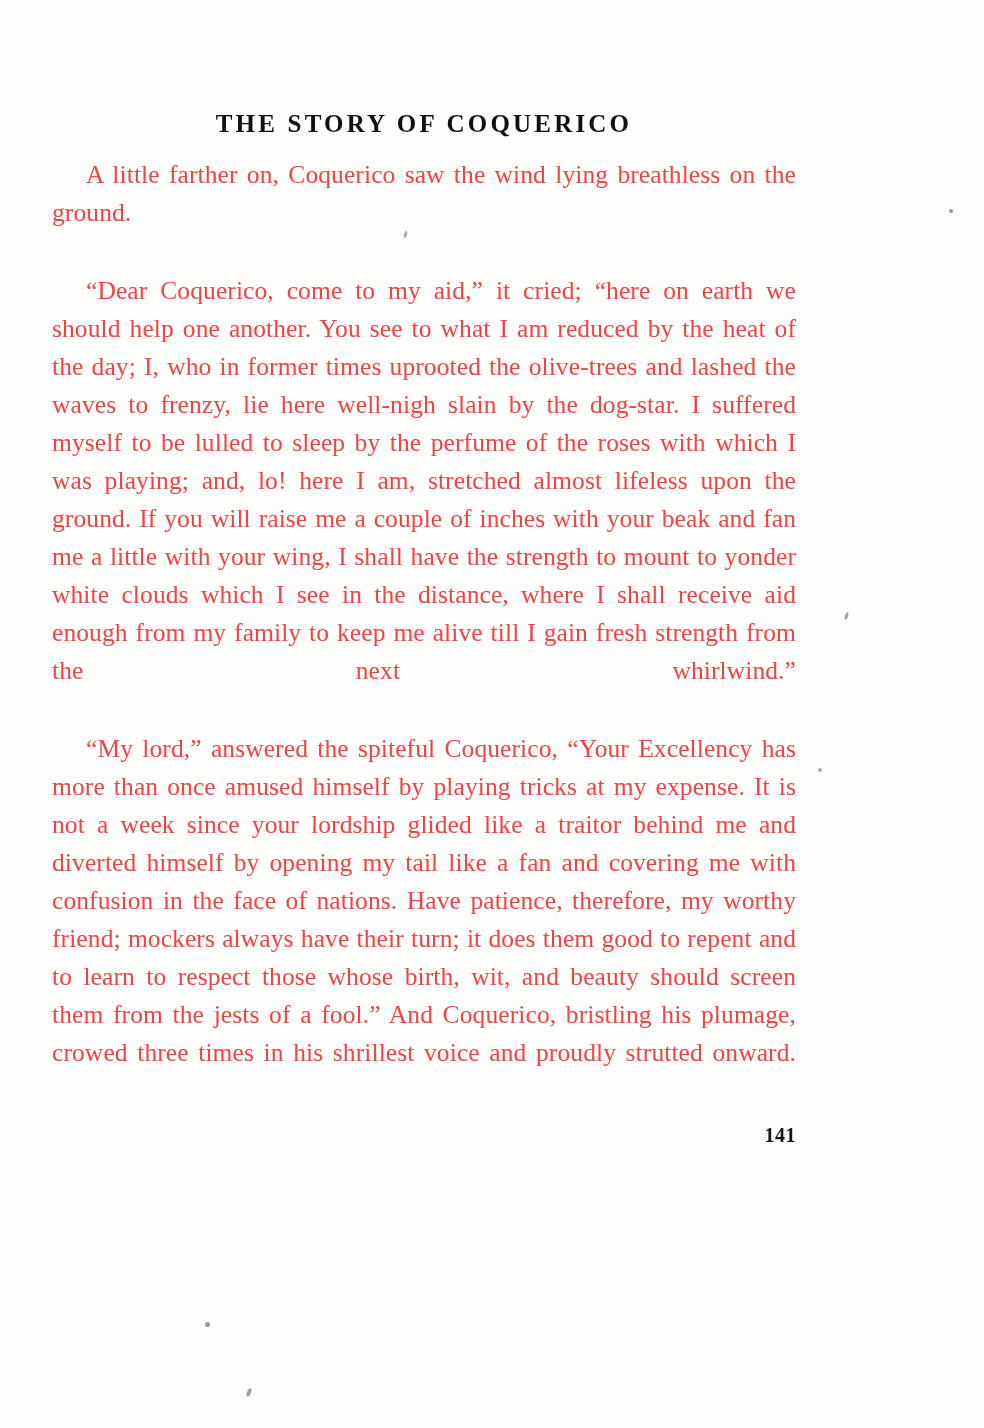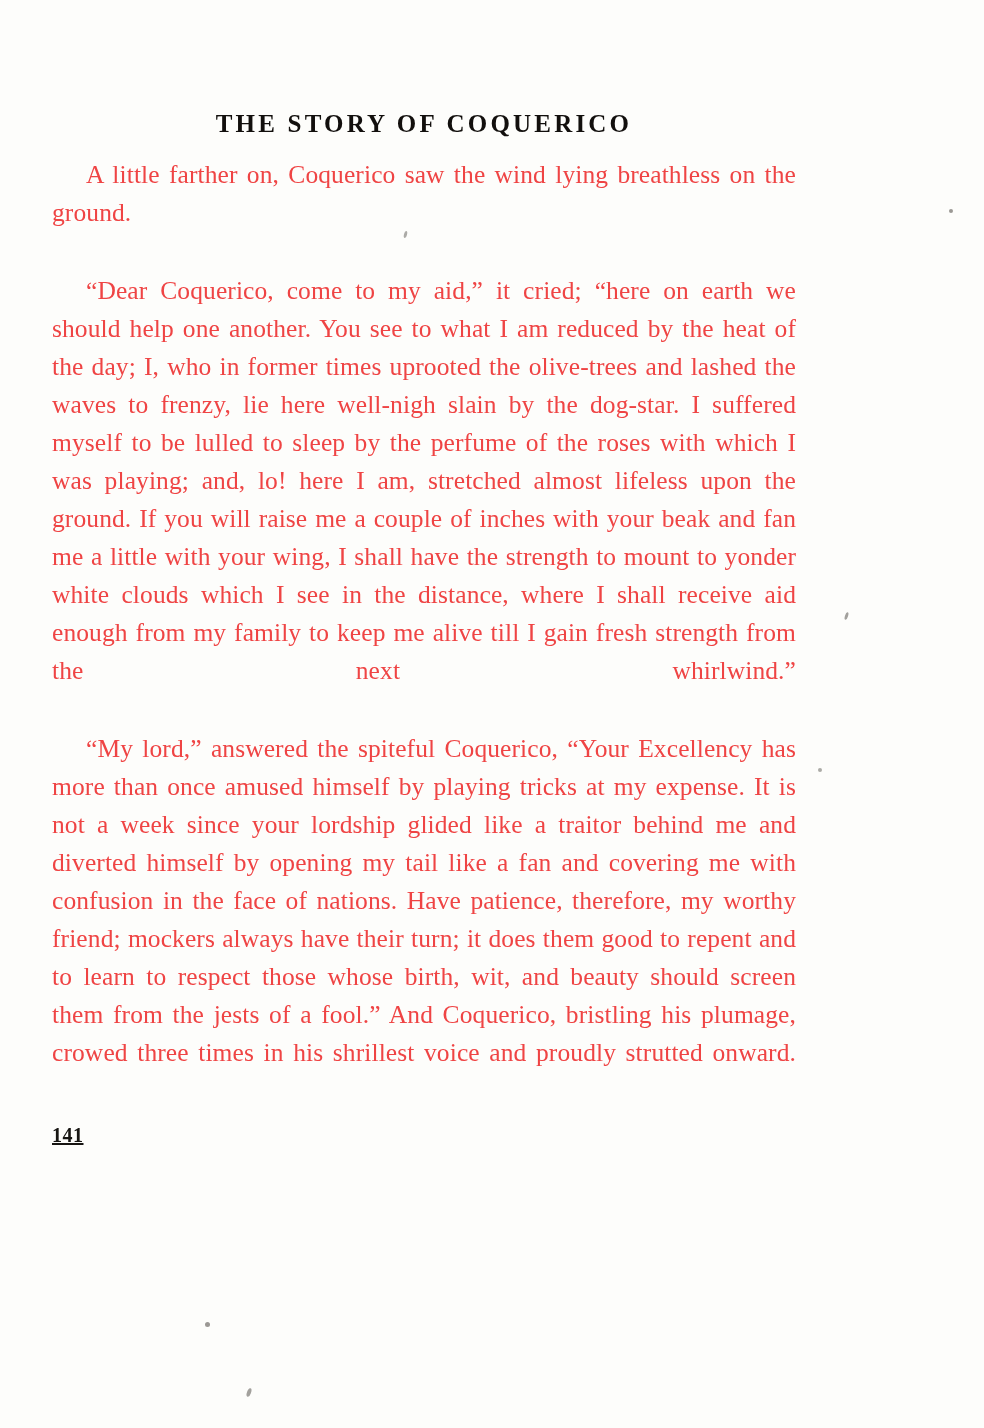--- a/index.html
+++ b/index.html
@@ -52,27 +52,26 @@
   .para.last-loose {
     text-align: justify;
   }
   
   .para::after {
     content: "";
     display: inline-block;
     width: 100%;
   }
   .folio {
-    text-align: left;
+    text-align: right;
     font-size: 20px;
     font-weight: 700;
     margin-top: 14px;
     letter-spacing: 0.5px;
     color: #171512;
-    text-decoration: underline;
   }
   
   .speck {
     position: absolute;
     background: #4a4640;
     border-radius: 50%;
     opacity: 0.55;
   }
   .speck.s1 { left: 949px; top: 209px; width: 4px; height: 4px; }
   .speck.s2 { left: 845px; top: 612px; width: 3px; height: 8px; transform: rotate(18deg); opacity: .5; }

